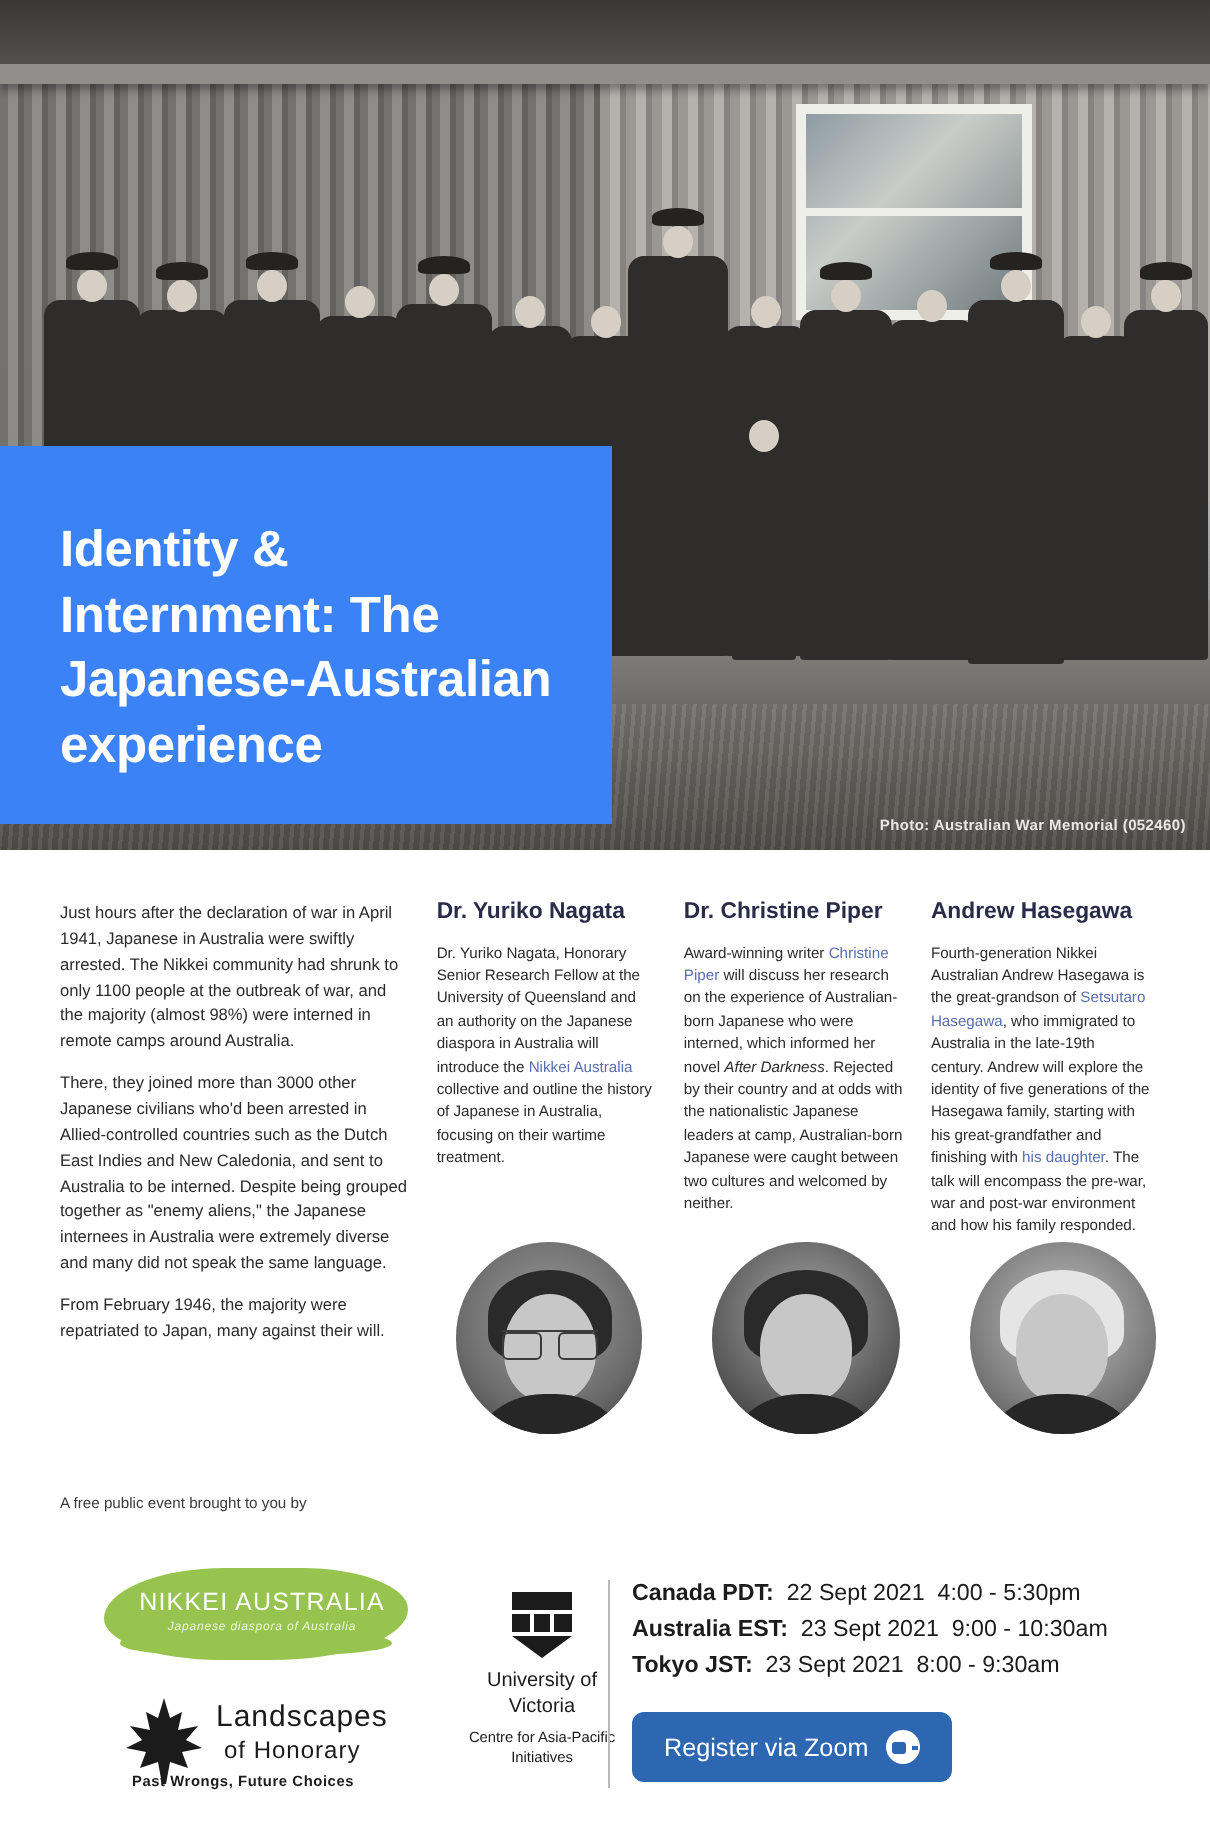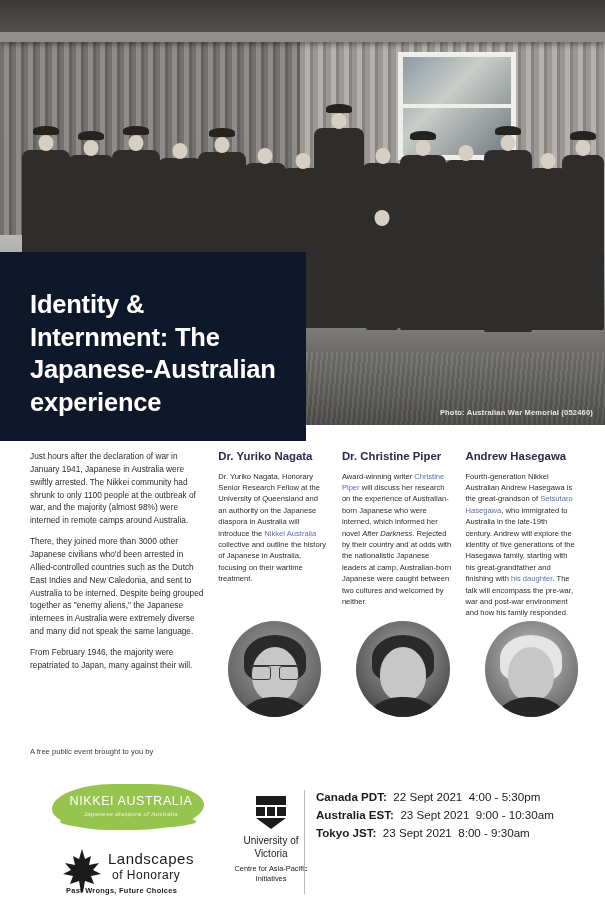--- a/index.html
+++ b/index.html
@@ -144,24 +144,24 @@
     bottom: 8px;
     color: #e8e8e6;
     font-size: 7.5px;
     letter-spacing: 0.2px;
   }
 
   
   .title-panel {
     position: absolute;
     left: 0;
-    top: 252px;
+    top: 223px;
     width: 306px;
     height: 189px;
-    background: #0f172a;
+    background: #3b82f6;
     color: #ffffff;
     box-sizing: border-box;
     padding: 36px 26px 0 30px;
   }
   .title-panel h1 {
     margin: 0;
     font-size: 25.5px;
     line-height: 1.28;
     font-weight: 700;
     letter-spacing: -0.2px;
@@ -526,21 +526,21 @@
 </div>
 
 <div class="title-panel">
   <h1>Identity &amp; Internment: The Japanese-Australian experience</h1>
 </div>
 
 <div class="content">
   <div class="cols">
 
     <div class="col-intro">
-      <p>Just hours after the declaration of war in January 1941, Japanese in Australia were swiftly arrested. The Nikkei community had shrunk to only 1100 people at the outbreak of war, and the majority (almost 98%) were interned in remote camps around Australia.</p>
+      <p>Just hours after the declaration of war in April 1941, Japanese in Australia were swiftly arrested. The Nikkei community had shrunk to only 1100 people at the outbreak of war, and the majority (almost 98%) were interned in remote camps around Australia.</p>
       <p>There, they joined more than 3000 other Japanese civilians who'd been arrested in Allied-controlled countries such as the Dutch East Indies and New Caledonia, and sent to Australia to be interned. Despite being grouped together as "enemy aliens," the Japanese internees in Australia were extremely diverse and many did not speak the same language.</p>
       <p>From February 1946, the majority were repatriated to Japan, many against their will.</p>
     </div>
 
     <div class="bio">
       <h2>Dr. Yuriko Nagata</h2>
       <p><span>Dr. Yuriko Nagata, Honorary Senior Research Fellow at the University of Queensland and an authority on the Japanese diaspora in Australia will introduce the </span><span class="lnk">Nikkei Australia</span><span> collective and outline the history of Japanese in Australia, focusing on their wartime treatment.</span></p>
     </div>
 
     <div class="bio">
@@ -611,13 +611,17 @@
   </div>
 
   <div class="divider"></div>
 
   <div class="times">
     <div class="row"><span class="lbl">Canada PDT:</span>  <span>22 Sept 2021</span>  <span>4:00 - 5:30pm</span></div>
     <div class="row"><span class="lbl">Australia EST:</span>  <span>23 Sept 2021</span>  <span>9:00 - 10:30am</span></div>
     <div class="row"><span class="lbl">Tokyo JST:</span>  <span>23 Sept 2021</span>  <span>8:00 - 9:30am</span></div>
   </div>
 
+  <button class="btn-zoom">
+    <span>Register via Zoom</span>
+    <span class="cam"></span>
+  </button>
 </div>
 
 </body></html>

